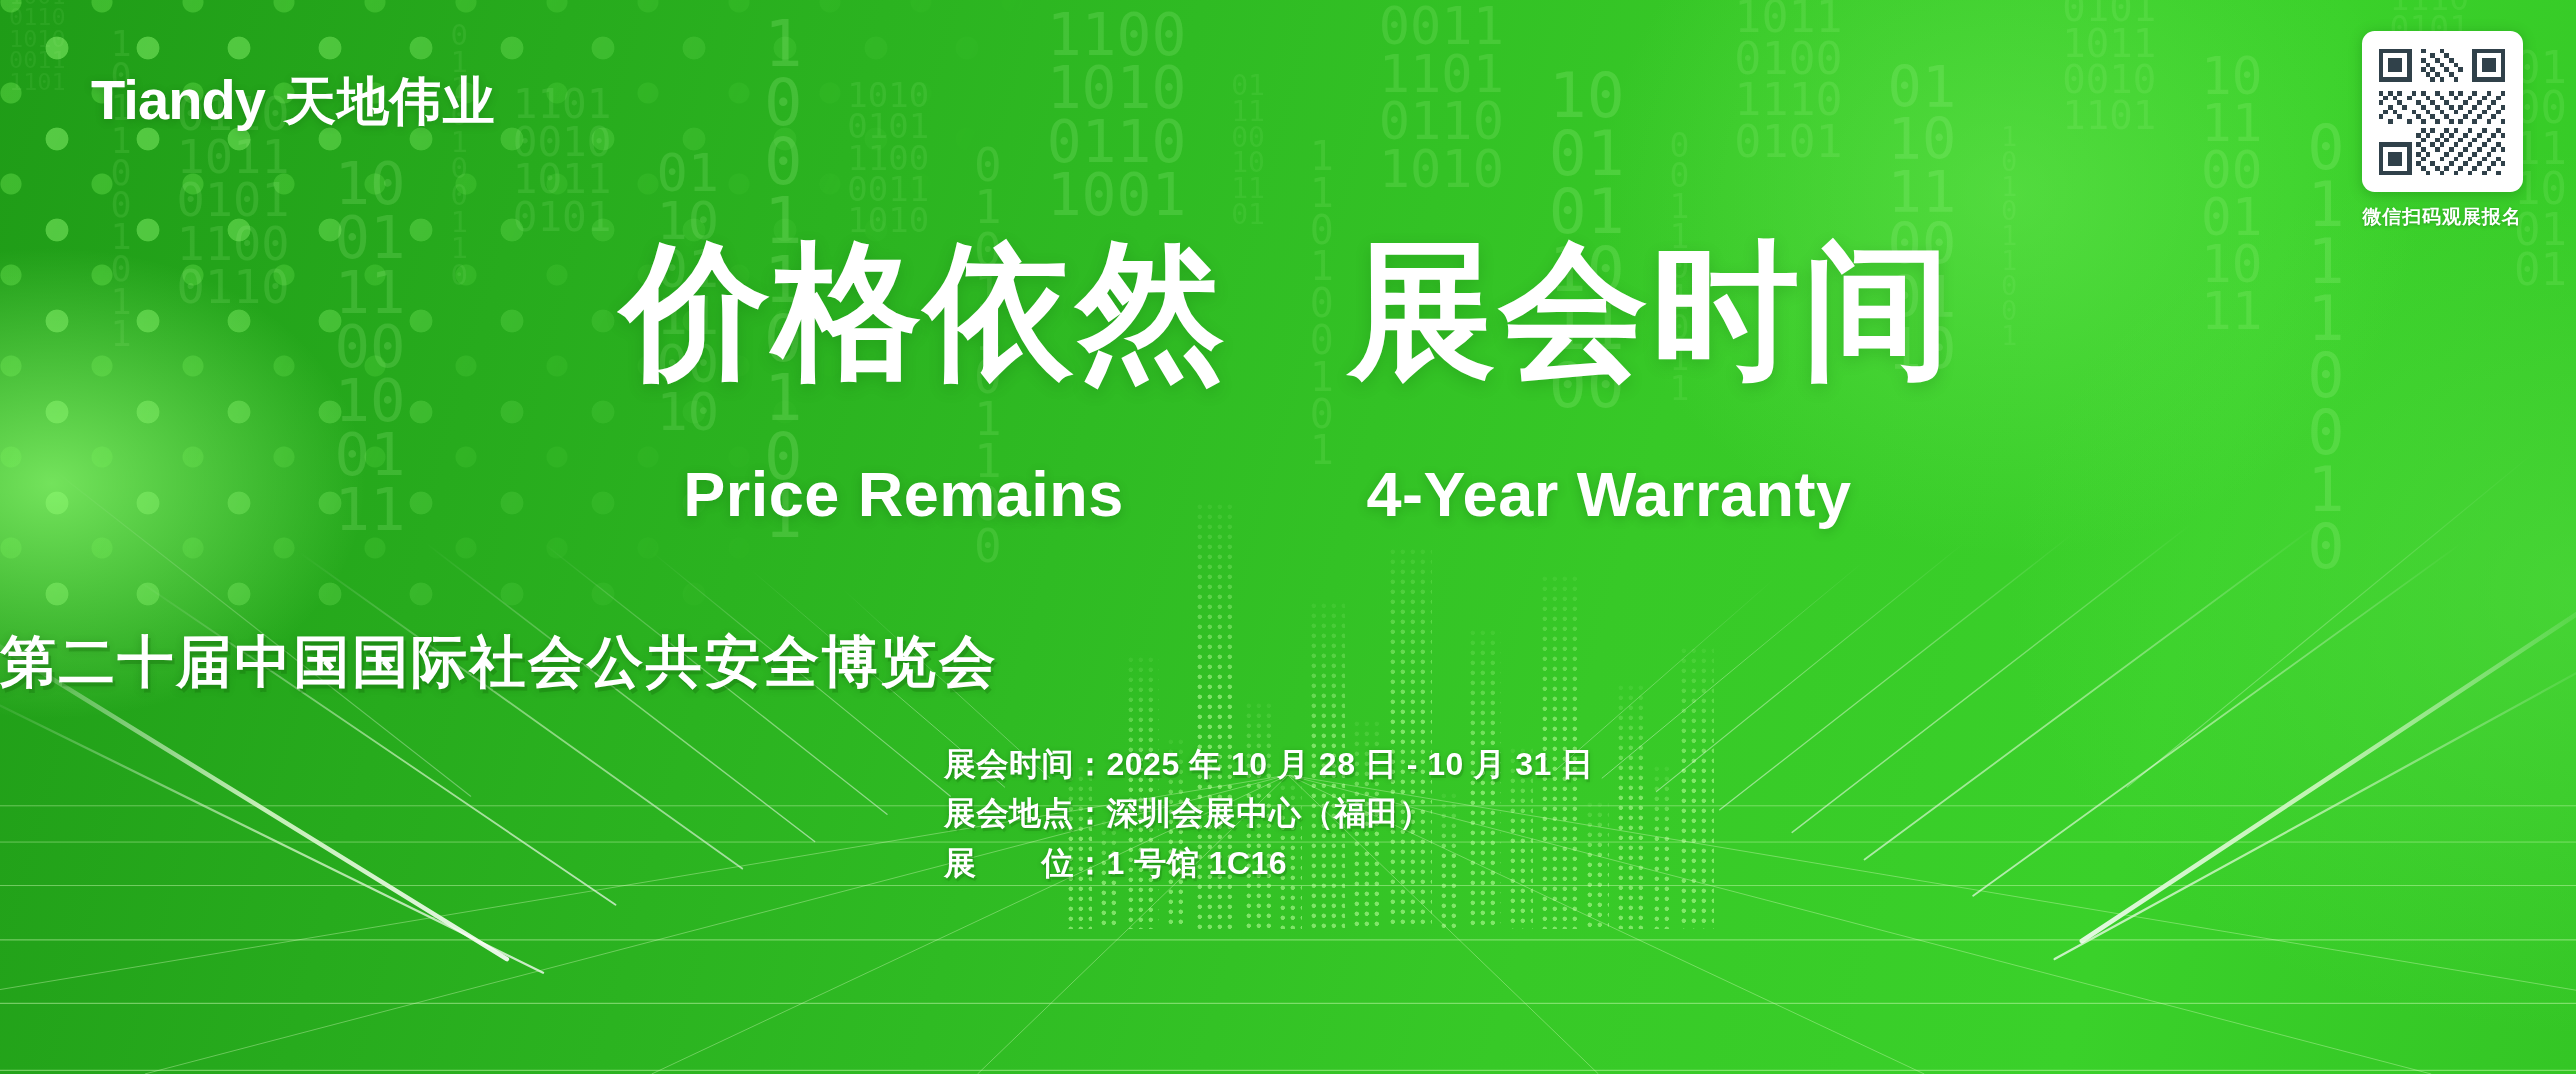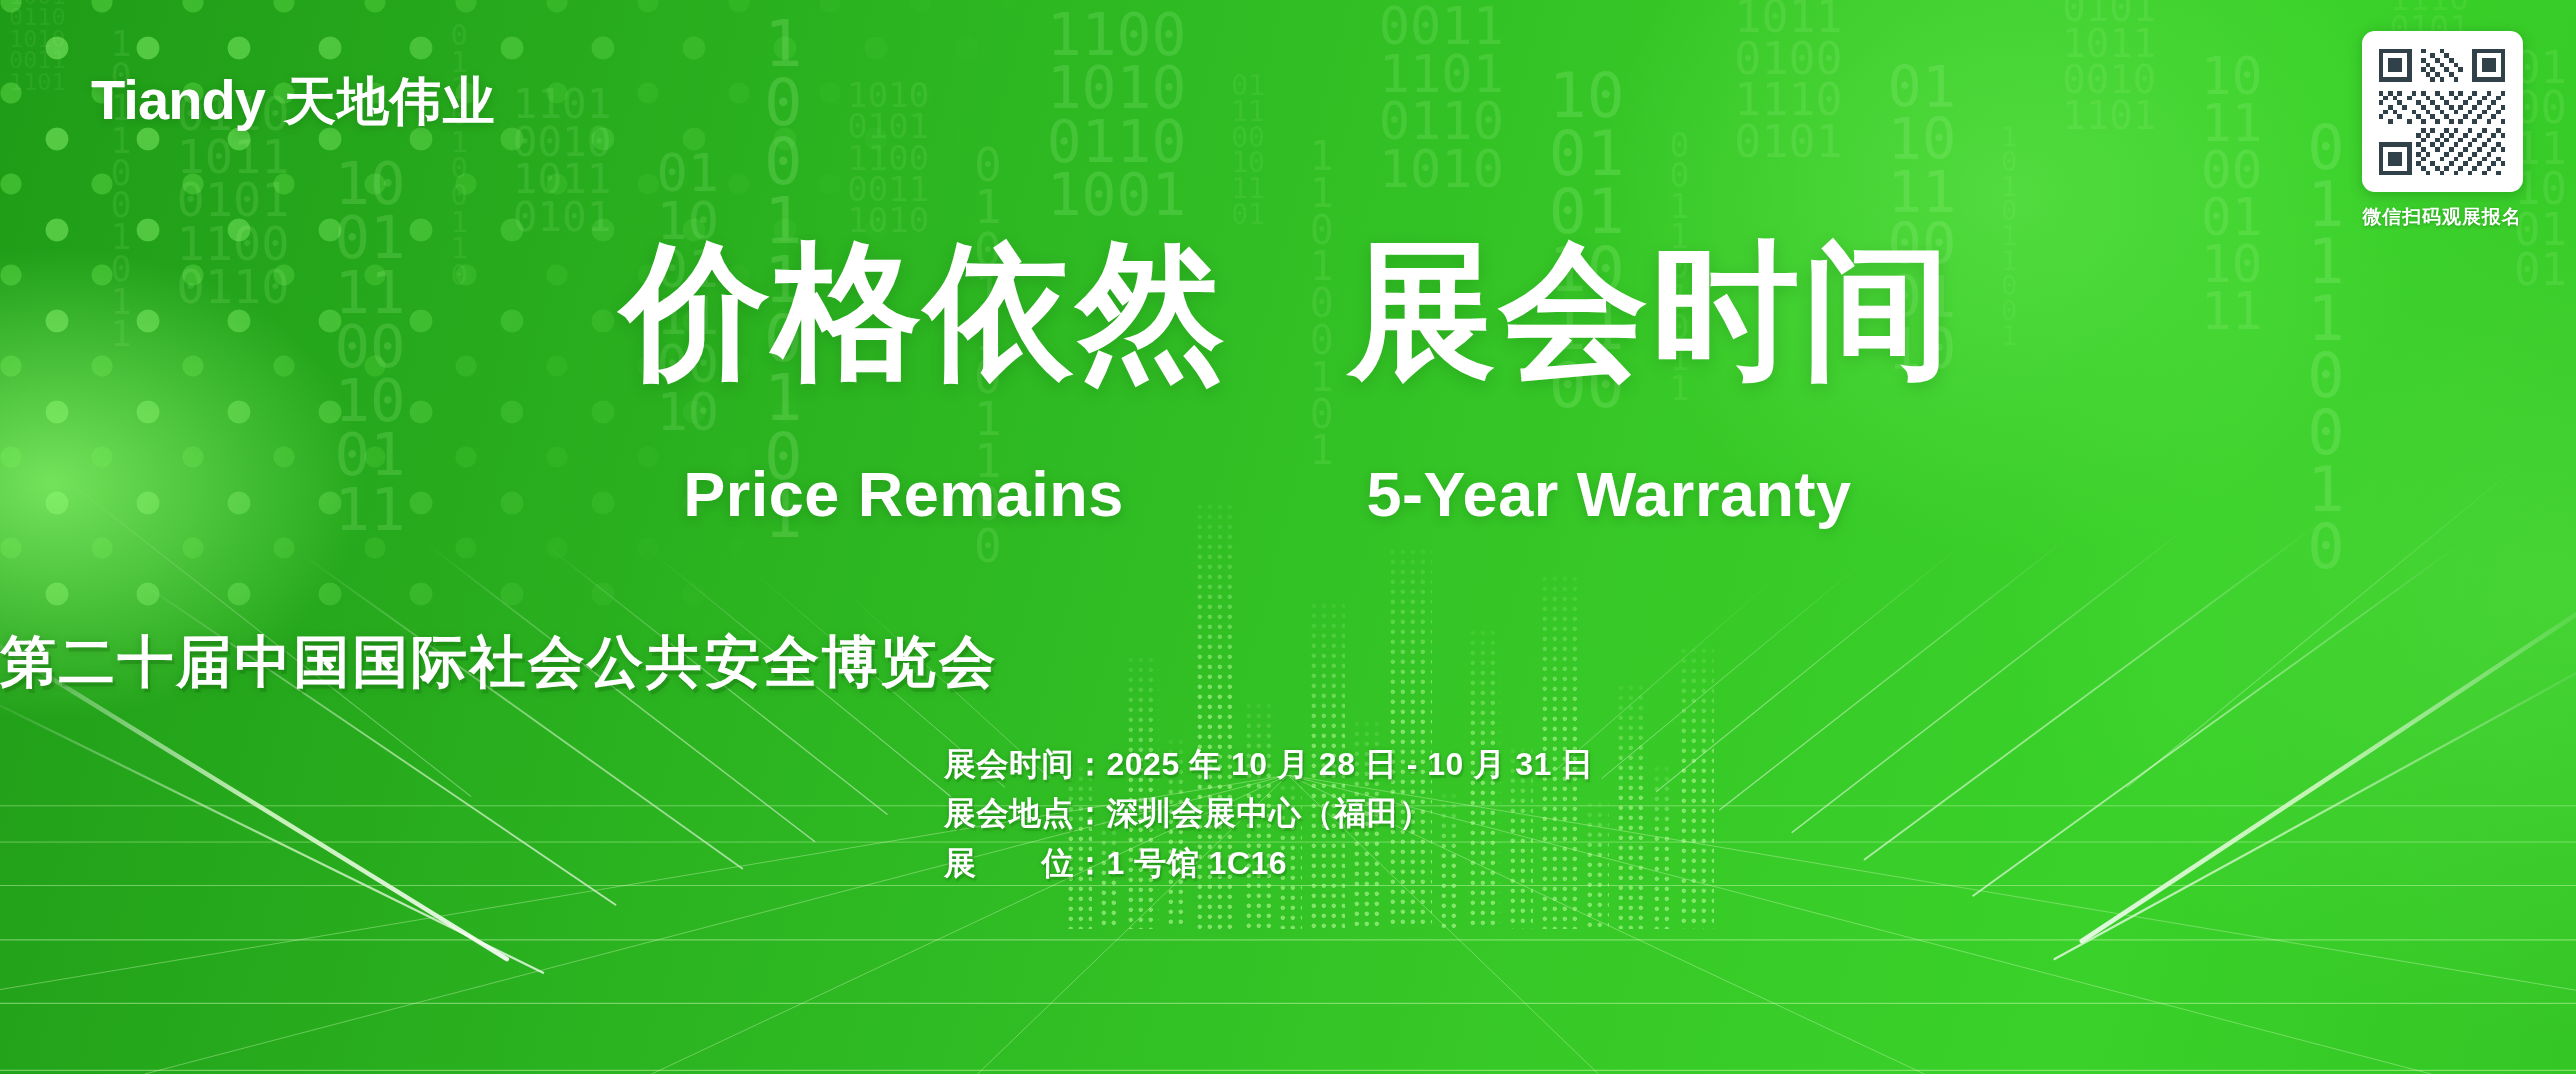--- a/index.html
+++ b/index.html
@@ -554,21 +554,21 @@
       <div class="qr-caption">微信扫码观展报名</div>
     </div>
 
     <div class="headline-row">
       <div class="hl">价格依然</div>
       <div class="hl">展会时间</div>
     </div>
 
     <div class="sub-row">
       <div class="sub sub-left">Price Remains</div>
-      <div class="sub sub-right">5-Year Warranty</div>
+      <div class="sub sub-right">4-Year Warranty</div>
     </div>
 
     <div class="event-title">第二十届中国国际社会公共安全博览会</div>
 
     <div class="details" id="details-block"><div>展会时间：2025 年 10 月 28 日 - 10 月 31 日</div><div>展会地点：深圳会展中心（福田）</div><div>展　　位：1 号馆 1C16</div></div>
 
   </div>
 </div>
 
 

